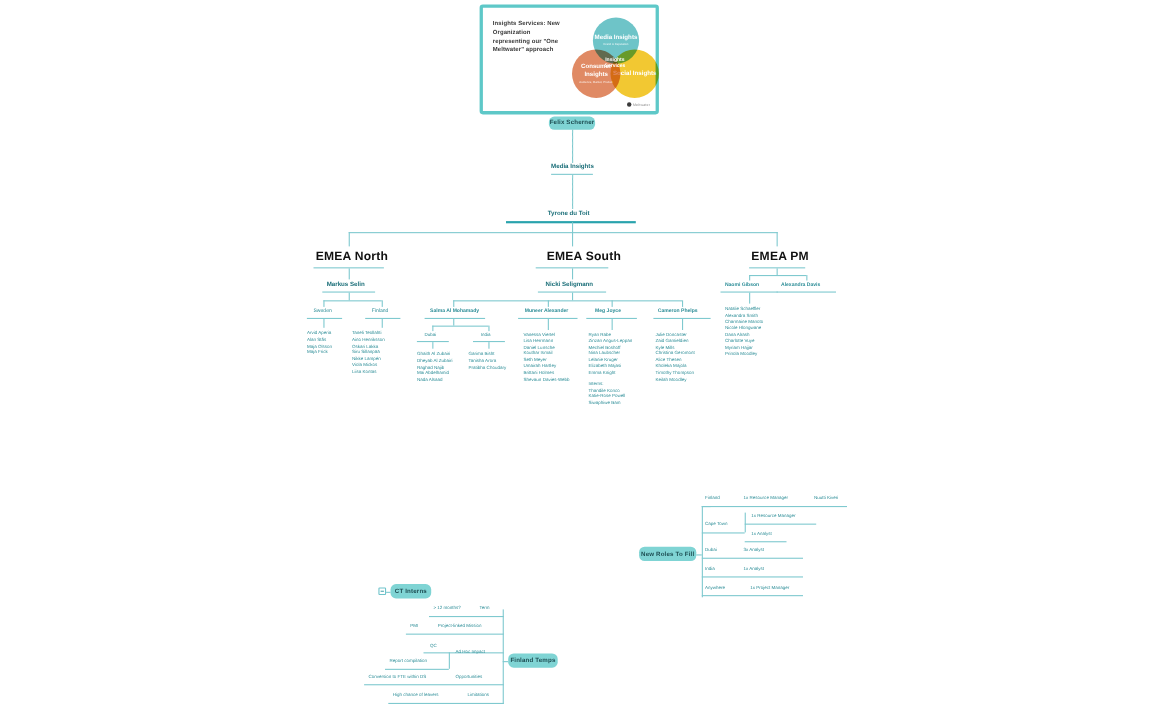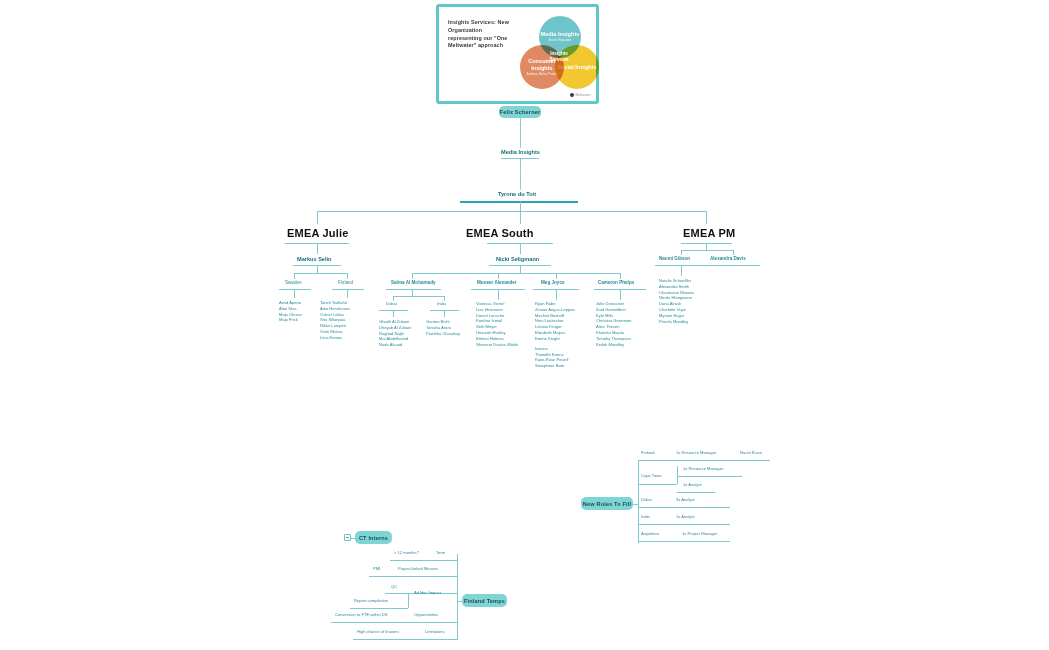--- a/index.html
+++ b/index.html
@@ -163,21 +163,21 @@
 
   <div class="txt mid" style="left:498px; top:191px;">Tyrone du Toit</div>
   <div class="rule thick" style="left:460px; top:201px; width:118px;"></div>
 
   <div class="rule v" style="left:519.5px; top:202px; height:9px;"></div>
   <div class="rule h" style="left:317px; top:211px; width:390px;"></div>
   <div class="rule v" style="left:317px; top:211px; height:13px;"></div>
   <div class="rule v" style="left:519.5px; top:211px; height:13px;"></div>
   <div class="rule v" style="left:706px; top:211px; height:13px;"></div>
 
-  <div class="txt big" style="left:287px; top:227px;">EMEA Julie</div>
+  <div class="txt big" style="left:287px; top:227px;">EMEA North</div>
   <div class="rule h" style="left:285px; top:243px; width:64px;"></div>
   <div class="rule v" style="left:317px; top:244px; height:10px;"></div>
 
   <div class="txt mid" style="left:297px; top:256px;">Markus Selin</div>
   <div class="rule h" style="left:293px; top:265px; width:48px;"></div>
   <div class="rule v" style="left:317px; top:266px; height:7px;"></div>
   <div class="rule h" style="left:294px; top:273px; width:53px;"></div>
   <div class="rule v" style="left:294px; top:273px; height:6px;"></div>
   <div class="rule v" style="left:347px; top:273px; height:6px;"></div>
 
@@ -197,21 +197,21 @@
   <div class="names" style="left:320px; top:300px;" id="members-finland">
       <div>Taneli Teollahti</div>
       <div>Aino Henriksson</div>
       <div>Oskari Lakka</div>
       <div>Siru Sillanpää</div>
       <div>Nikke Lampén</div>
       <div>Viola Mickos</div>
       <div>Liisa Kontas</div>
     </div>
 
-  <div class="txt big" style="left:466px; top:227px;">EMEA South</div>
+  <div class="txt big" style="left:497px; top:227px;">EMEA South</div>
   <div class="rule h" style="left:487px; top:243px; width:66px;"></div>
   <div class="rule v" style="left:519.5px; top:244px; height:10px;"></div>
 
   <div class="txt mid" style="left:496px; top:256px;">Nicki Seligmann</div>
   <div class="rule h" style="left:489px; top:265px; width:62px;"></div>
   <div class="rule v" style="left:519.5px; top:266px; height:7px;"></div>
   <div class="rule h" style="left:412px; top:273px; width:208px;"></div>
   <div class="rule v" style="left:412px; top:273px; height:6px;"></div>
   <div class="rule v" style="left:498px; top:273px; height:6px;"></div>
   <div class="rule v" style="left:556px; top:273px; height:6px;"></div>

